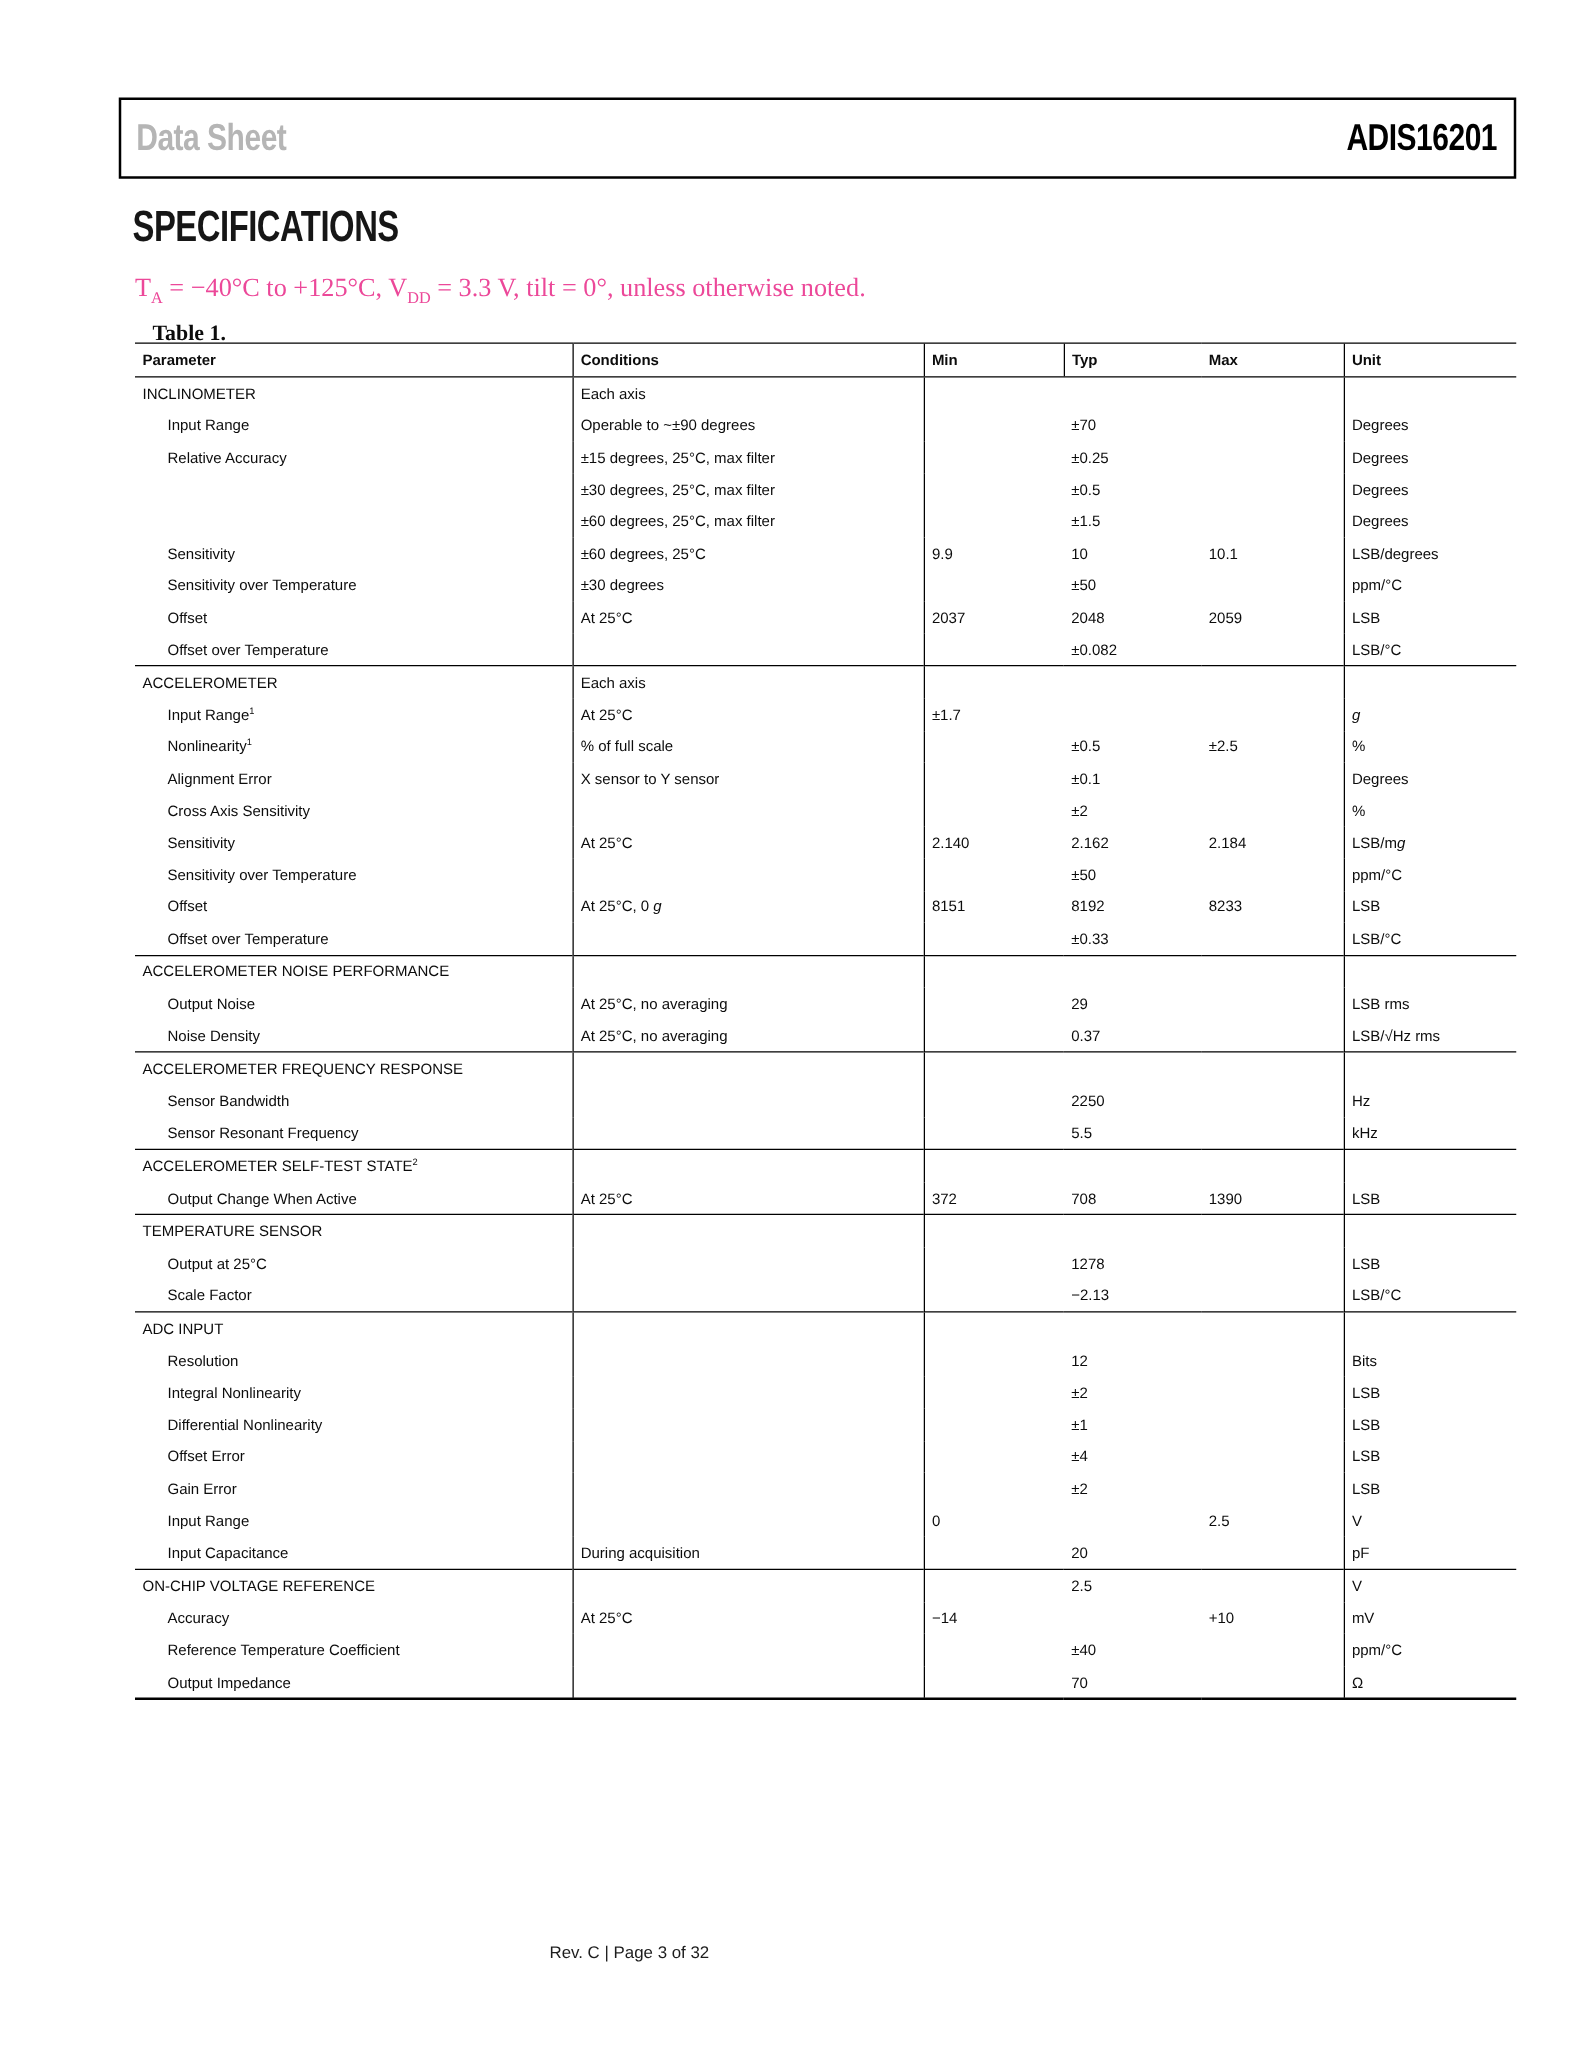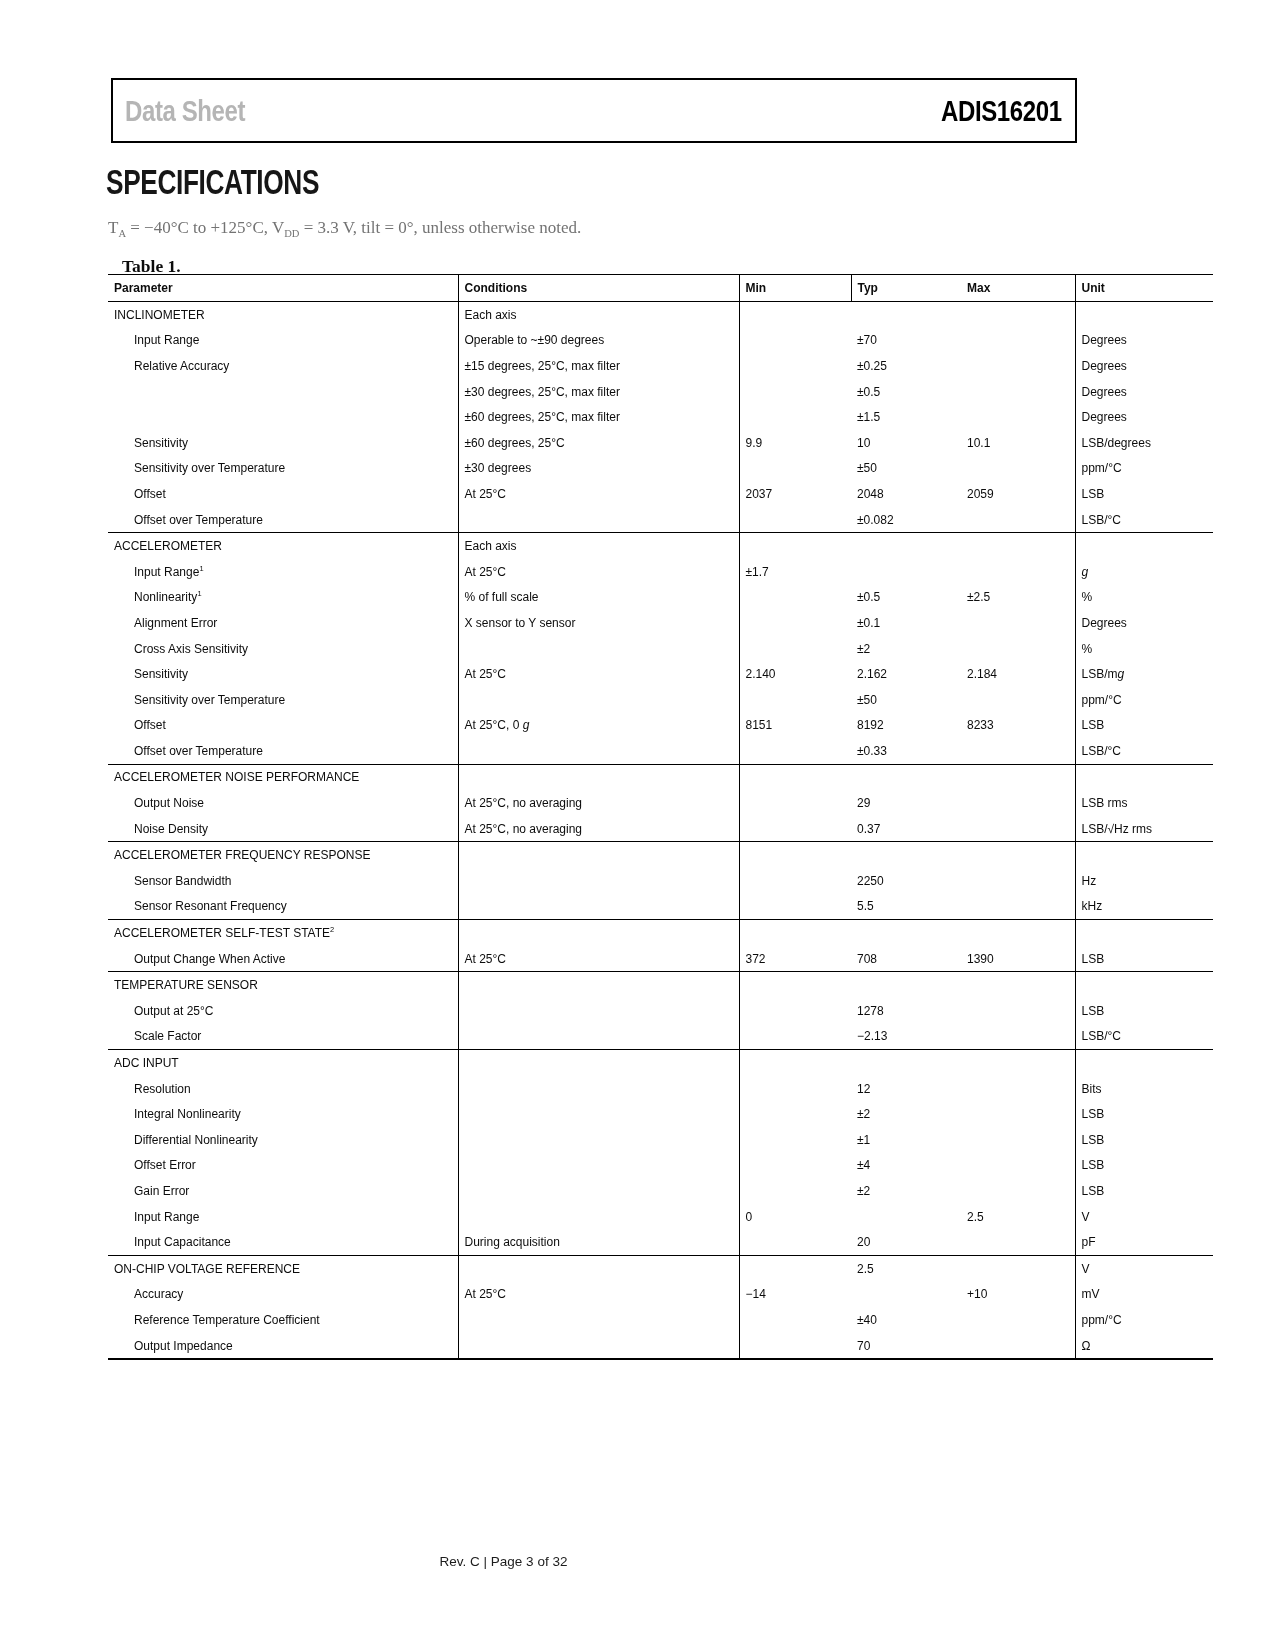--- a/index.html
+++ b/index.html
@@ -1,34 +1,34 @@
 <!DOCTYPE html>
 <html><head>
 <meta charset="utf-8">
 <style>
   html,body { margin:0; padding:0; background:#ffffff; }
   .page { position:relative; width:1275px; height:1650px; background:#fff;
           font-family:"Liberation Sans",sans-serif; color:#0c0c0c; overflow:hidden; }
 
   
-  .masthead { position:absolute; left:111px; top:78px; width:966px; height:65px;
+  .masthead { position:absolute; left:95px; top:78px; width:1118px; height:65px;
               border:2.5px solid #000; box-sizing:border-box;
               display:flex; align-items:center; justify-content:space-between;gap:40px; }
   .doc-type { font-weight:bold; font-size:30px; color:#b5b5b5; letter-spacing:-0.5px;
               transform:scaleX(0.8); transform-origin:0 50%; margin-left:12px; white-space:nowrap; }
   .part-no  { font-weight:bold; font-size:30px; color:#000; letter-spacing:-0.5px;
               transform:scaleX(0.8); transform-origin:100% 50%; margin-right:13px; white-space:nowrap; }
 
   
   .page-title { position:absolute; left:106px; top:162px; margin:0; font-size:35px;
                 font-weight:bold; color:#161616; white-space:nowrap; }
   .page-title .squeeze { display:inline-block; transform:scaleX(0.75); transform-origin:0 50%;
                 letter-spacing:-0.5px; }
   .note { position:absolute; left:108px; top:218px; margin:0;
-          font-family:"Liberation Serif",serif; font-size:17px; color:#737373; white-space:nowrap; }
+          font-family:"Liberation Serif",serif; font-size:21px; color:#ec4899; white-space:nowrap; }
   .note sub { font-size:0.62em; }
   .caption { position:absolute; left:116px; top:250px; margin:6px;
              font-family:"Liberation Serif",serif; font-size:17.5px; font-weight:bold; }
 
   
   table.spec { position:absolute; left:108px; top:274px; width:1105px;
                border-collapse:collapse; table-layout:fixed; font-size:12px;
                border-bottom:2px solid #000; }
   table.spec th { font-weight:bold; text-align:left; height:26px; padding:0 0 0 6px;
                   border-top:1.5px solid #000; border-bottom:1px solid #000;

